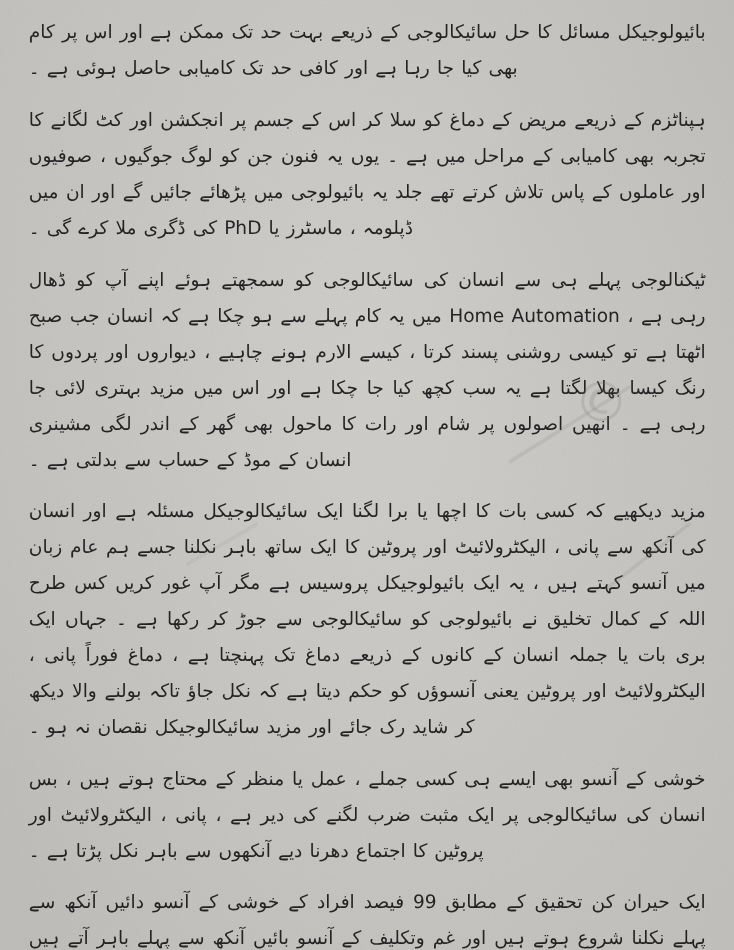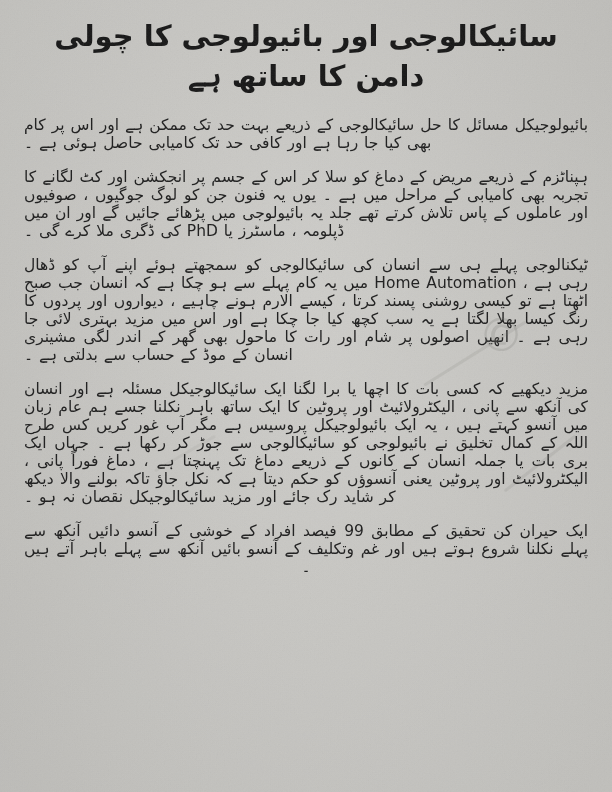--- a/index.html
+++ b/index.html
@@ -35,23 +35,23 @@
     direction: rtl;
     font-size: 29px;
     line-height: 40px;
     font-weight: bold;
     color: #161616;
   }
   p.para {
     direction: rtl;
     text-align: justify;
     text-align-last: left;
-    margin: 16px 0 13px 0;
+    margin: 0 0 13px 0;
     font-size: 15.5px;
-    line-height: 18px;
+    line-height: 30px;
     word-spacing: 1px;
     color: #1d1d1d;
   }
   p.para.center-last { text-align-last: center; }
   
   .wm-copyright {
     position: absolute;
     left: 478px;
     top: 308px;
     font-size: 46px;
@@ -85,21 +85,21 @@
       </feComponentTransfer>
     </filter>
     <rect width="612" height="792" filter="url(#paperNoise)"></rect>
   </svg>
 
   <div class="wm-copyright">©</div>
   <div class="wm-stroke s1"></div>
   <div class="wm-stroke s2"></div>
   <div class="wm-stroke s3"></div>
 
-  <h1 class="title">سائیکالوجی اور بائیولوجی کا چولی دامن کا ساتھ ہے</h1>
 
   <p class="para">بائیولوجیکل مسائل کا حل سائیکالوجی کے ذریعے بہت حد تک ممکن ہے اور اس پر کام بھی کیا جا رہا ہے اور کافی حد تک کامیابی حاصل ہوئی ہے ۔</p>
   <p class="para">ہپناٹزم کے ذریعے مریض کے دماغ کو سلا کر اس کے جسم پر انجکشن اور کٹ لگانے کا تجربہ بھی کامیابی کے مراحل میں ہے ۔ یوں یہ فنون جن کو لوگ جوگیوں ، صوفیوں اور عاملوں کے پاس تلاش کرتے تھے جلد یہ بائیولوجی میں پڑھائے جائیں گے اور ان میں ڈپلومہ ، ماسٹرز یا PhD کی ڈگری ملا کرے گی ۔</p>
   <p class="para">ٹیکنالوجی پہلے ہی سے انسان کی سائیکالوجی کو سمجھتے ہوئے اپنے آپ کو ڈھال رہی ہے ، Home Automation میں یہ کام پہلے سے ہو چکا ہے کہ انسان جب صبح اٹھتا ہے تو کیسی روشنی پسند کرتا ، کیسے الارم ہونے چاہیے ، دیواروں اور پردوں کا رنگ کیسا بھلا لگتا ہے یہ سب کچھ کیا جا چکا ہے اور اس میں مزید بہتری لائی جا رہی ہے ۔ انھیں اصولوں پر شام اور رات کا ماحول بھی گھر کے اندر لگی مشینری انسان کے موڈ کے حساب سے بدلتی ہے ۔</p>
   <p class="para">مزید دیکھیے کہ کسی بات کا اچھا یا برا لگنا ایک سائیکالوجیکل مسئلہ ہے اور انسان کی آنکھ سے پانی ، الیکٹرولائیٹ اور پروٹین کا ایک ساتھ باہر نکلنا جسے ہم عام زبان میں آنسو کہتے ہیں ، یہ ایک بائیولوجیکل پروسیس ہے مگر آپ غور کریں کس طرح اللہ کے کمال تخلیق نے بائیولوجی کو سائیکالوجی سے جوڑ کر رکھا ہے ۔ جہاں ایک بری بات یا جملہ انسان کے کانوں کے ذریعے دماغ تک پہنچتا ہے ، دماغ فوراً پانی ، الیکٹرولائیٹ اور پروٹین یعنی آنسوؤں کو حکم دیتا ہے کہ نکل جاؤ تاکہ بولنے والا دیکھ کر شاید رک جائے اور مزید سائیکالوجیکل نقصان نہ ہو ۔</p>
+  <p class="para">خوشی کے آنسو بھی ایسے ہی کسی جملے ، عمل یا منظر کے محتاج ہوتے ہیں ، بس انسان کی سائیکالوجی پر ایک مثبت ضرب لگنے کی دیر ہے ، پانی ، الیکٹرولائیٹ اور پروٹین کا اجتماع دھرنا دیے آنکھوں سے باہر نکل پڑتا ہے ۔</p>
   <p class="para center-last">ایک حیران کن تحقیق کے مطابق 99 فیصد افراد کے خوشی کے آنسو دائیں آنکھ سے پہلے نکلنا شروع ہوتے ہیں اور غم وتکلیف کے آنسو بائیں آنکھ سے پہلے باہر آتے ہیں ۔</p>
 
 </div>
 
 </body></html>

